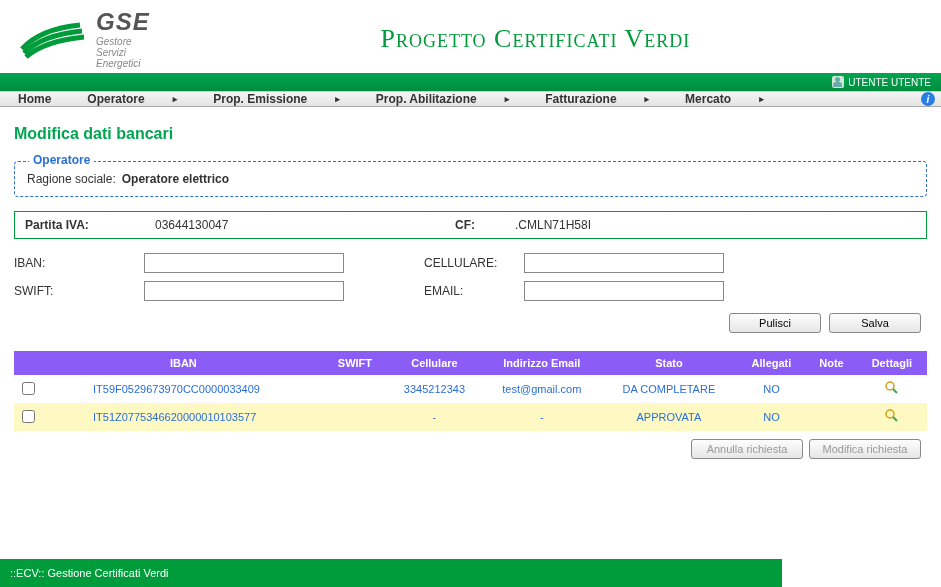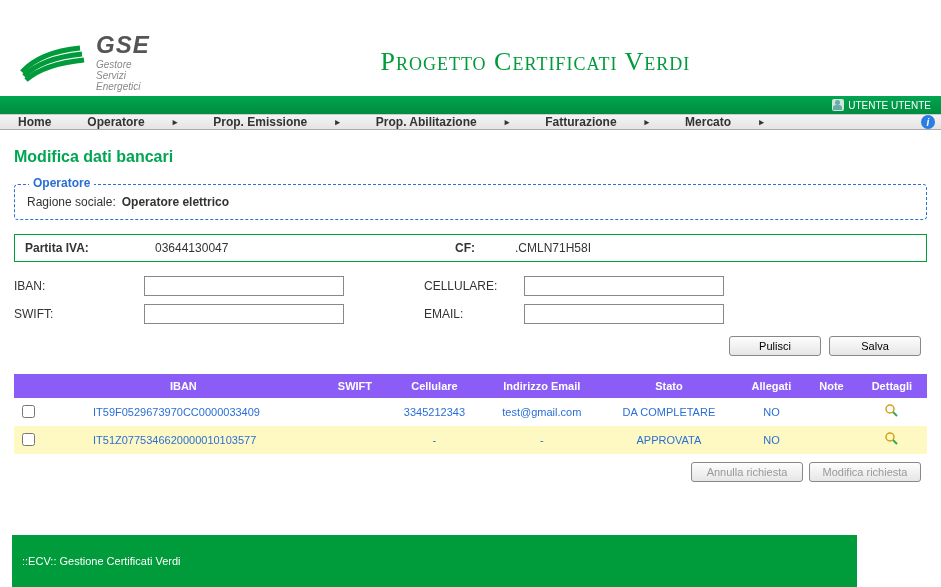--- a/index.html
+++ b/index.html
@@ -1,18 +1,18 @@
 <!DOCTYPE html>
 <html><head>
 <meta charset="utf-8">
 <style>
   * { box-sizing: border-box; margin: 0; padding: 0; }
   body { font-family: Verdana, Arial, sans-serif; font-size: 11px; color: #333; background: #fff; width: 941px; }
   
-  .header { display: flex; align-items: center; padding: 8px 20px 4px; margin-top: 23px; }
+  .header { display: flex; align-items: center; padding: 8px 20px 4px; }
   .logo { display: flex; align-items: center; }
   .logo-swoosh { width: 70px; height: 40px; position: relative; margin-right: 6px; }
   .logo-swoosh svg { width: 100%; height: 100%; }
   .logo-text { display: flex; flex-direction: column; }
   .logo-gse { font-size: 24px; font-weight: bold; color: #555; font-style: italic; letter-spacing: 1px; }
   .logo-sub { font-size: 10px; color: #888; font-style: italic; line-height: 1.1; }
   .title { flex: 1; text-align: center; font-size: 26px; color: #009b3a; font-variant: small-caps; letter-spacing: 1px; font-family: Georgia, serif; }
   
   .userbar { background: linear-gradient(#00a651, #008c3f); height: 18px; display: flex; justify-content: flex-end; align-items: center; padding-right: 10px; color: #fff; font-size: 10px; }
   .user-icon { display: inline-block; width: 12px; height: 12px; background: #cde8d4; border-radius: 2px; margin-right: 4px; position: relative; }
@@ -53,21 +53,21 @@
   thead th { padding: 6px 8px; font-weight: bold; text-align: center; }
   thead th:first-child { width: 28px; }
   tbody td { padding: 6px 8px; text-align: center; color: #2a6fd6; }
   tbody tr.r0 { background: #fff; }
   tbody tr.r1 { background: #fef9c3; border-radius: 7px; }
   .chk { }
   .mag { cursor: pointer; display:inline-block; }
   
   .btn-row2 { display: flex; justify-content: flex-end; gap: 6px; padding: 8px 6px 0; }
   
-  .footer { position: fixed; bottom: 0; left: 12px; width: 845px; background: #009b3a; color: #fff; font-size: 11px; padding: 20px 10px; }
+  .footer { position: fixed; bottom: 0; left: 0; width: 782px; background: #009b3a; color: #fff; font-size: 11px; padding: 8px 10px; }
 </style>
 </head>
 <body>
 
 <div class="header">
   <div class="logo">
     <div class="logo-swoosh">
       <svg viewBox="0 0 70 40">
         <path d="M2 30 Q 20 10 60 6" stroke="#009b3a" stroke-width="5" fill="none"></path>
         <path d="M4 34 Q 22 16 62 12" stroke="#009b3a" stroke-width="5" fill="none"></path>

